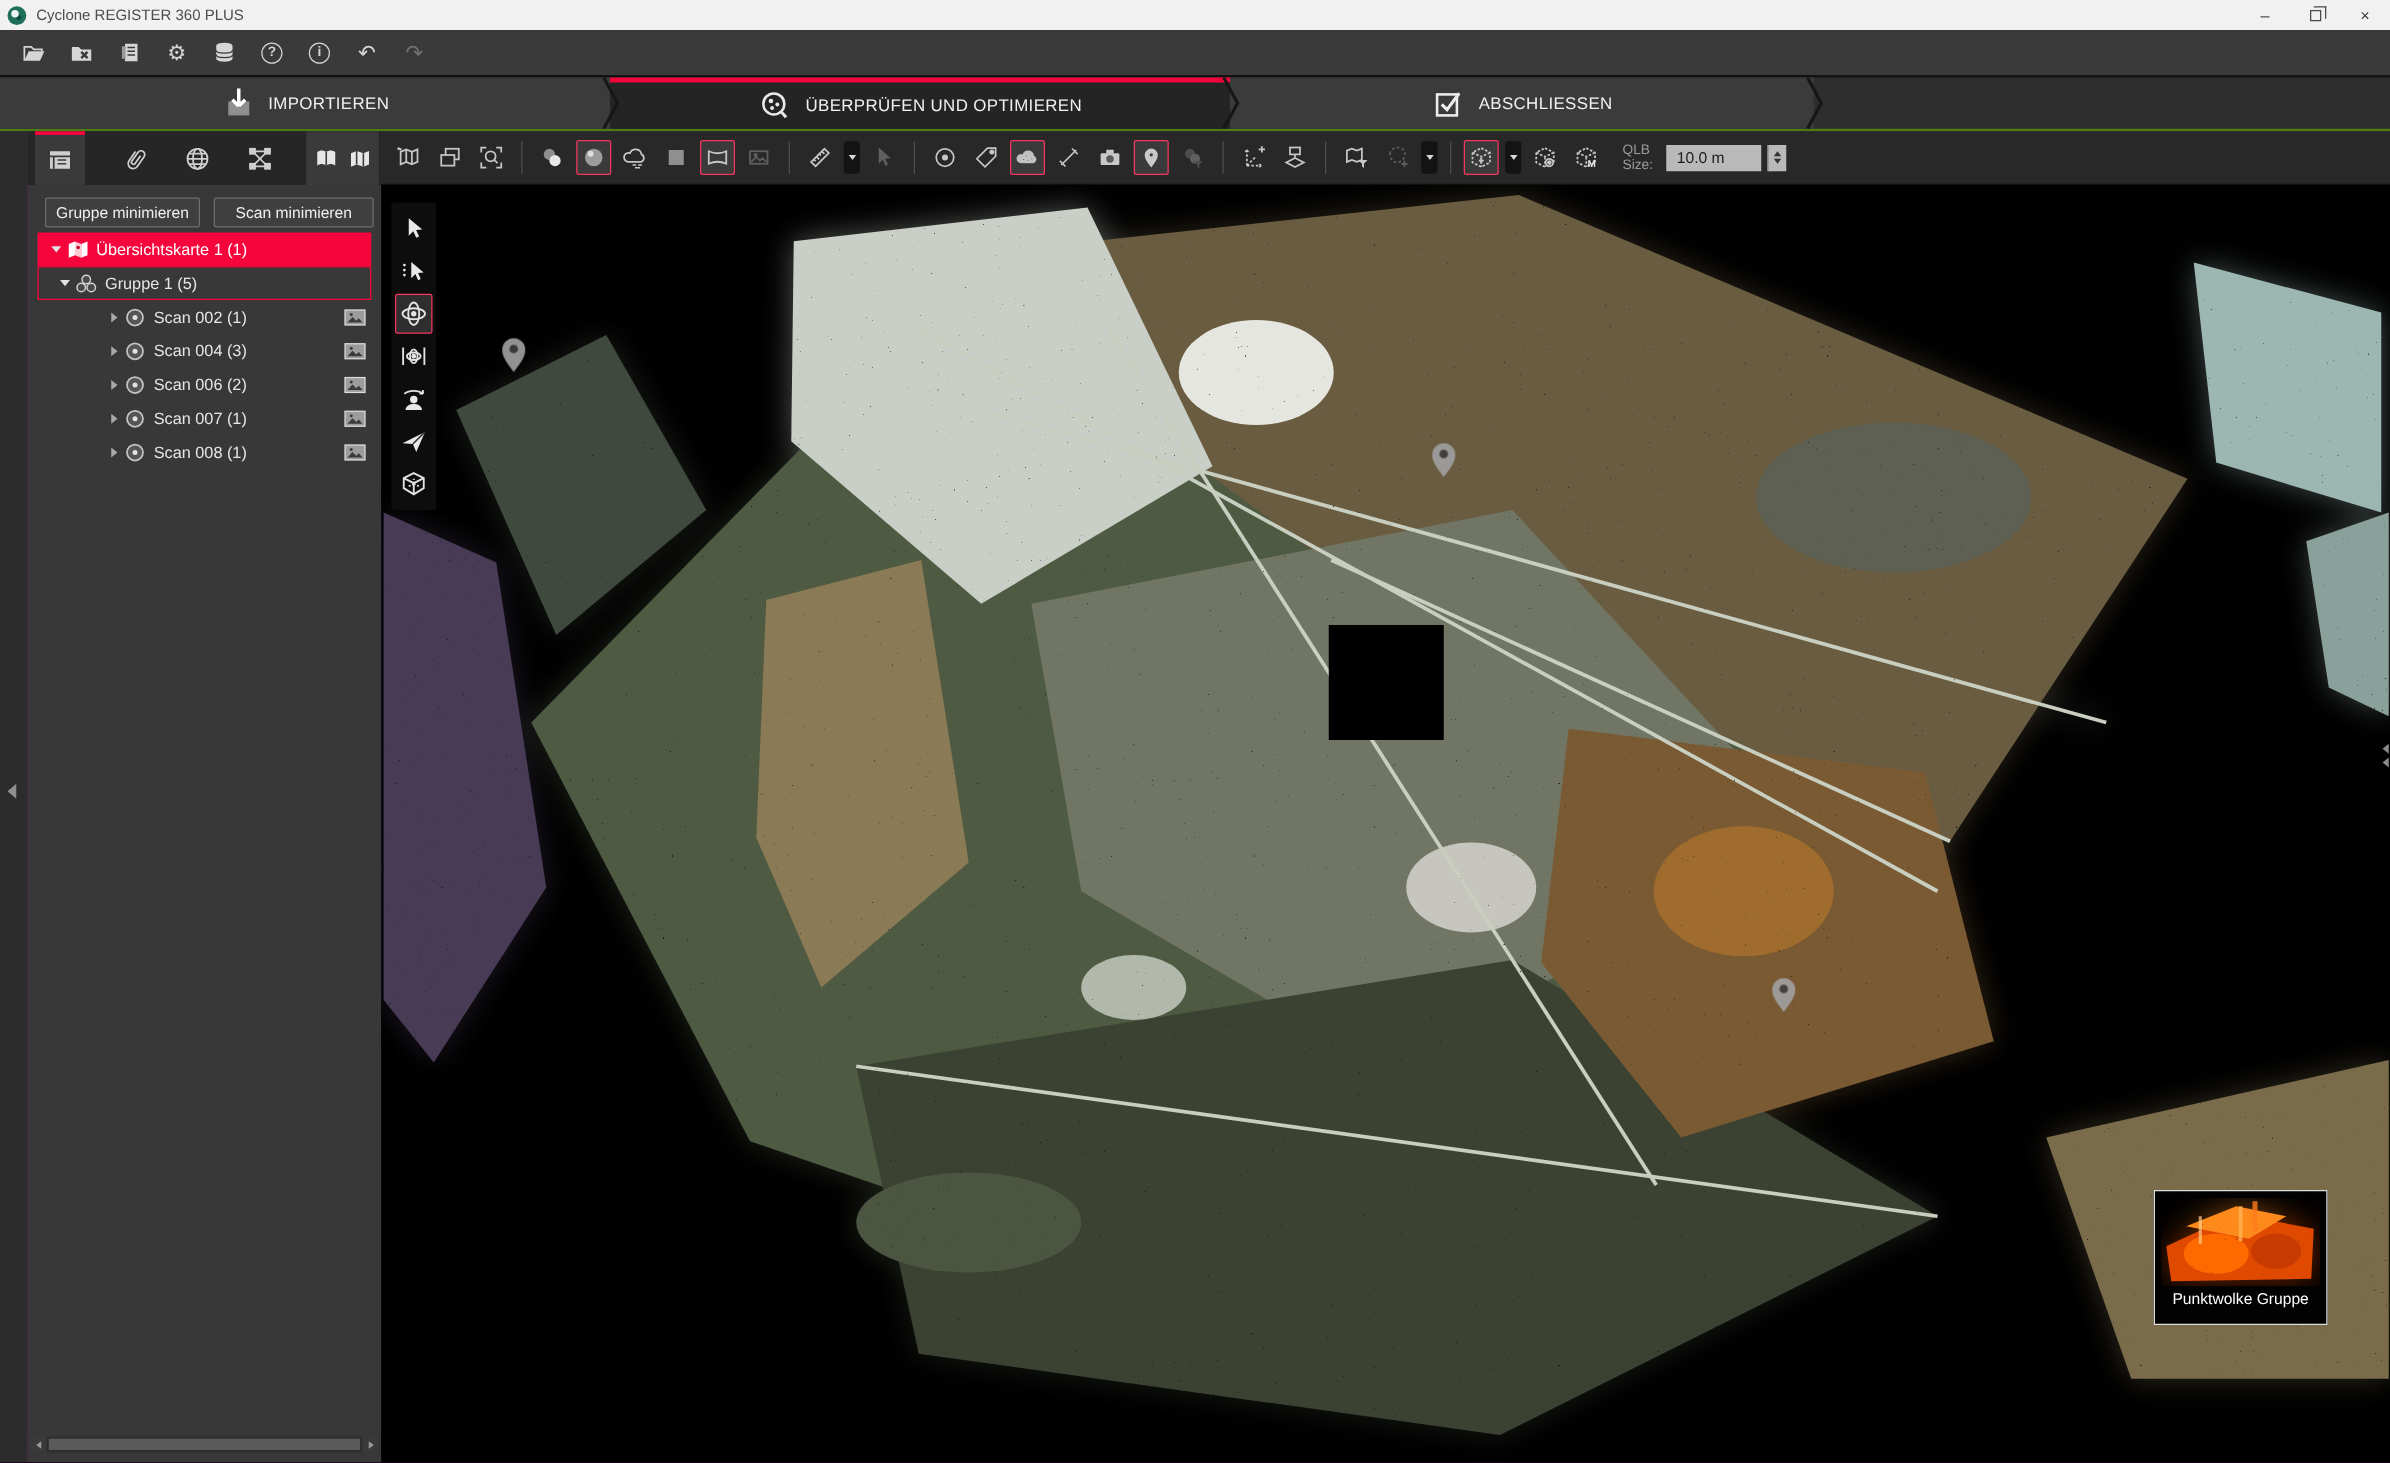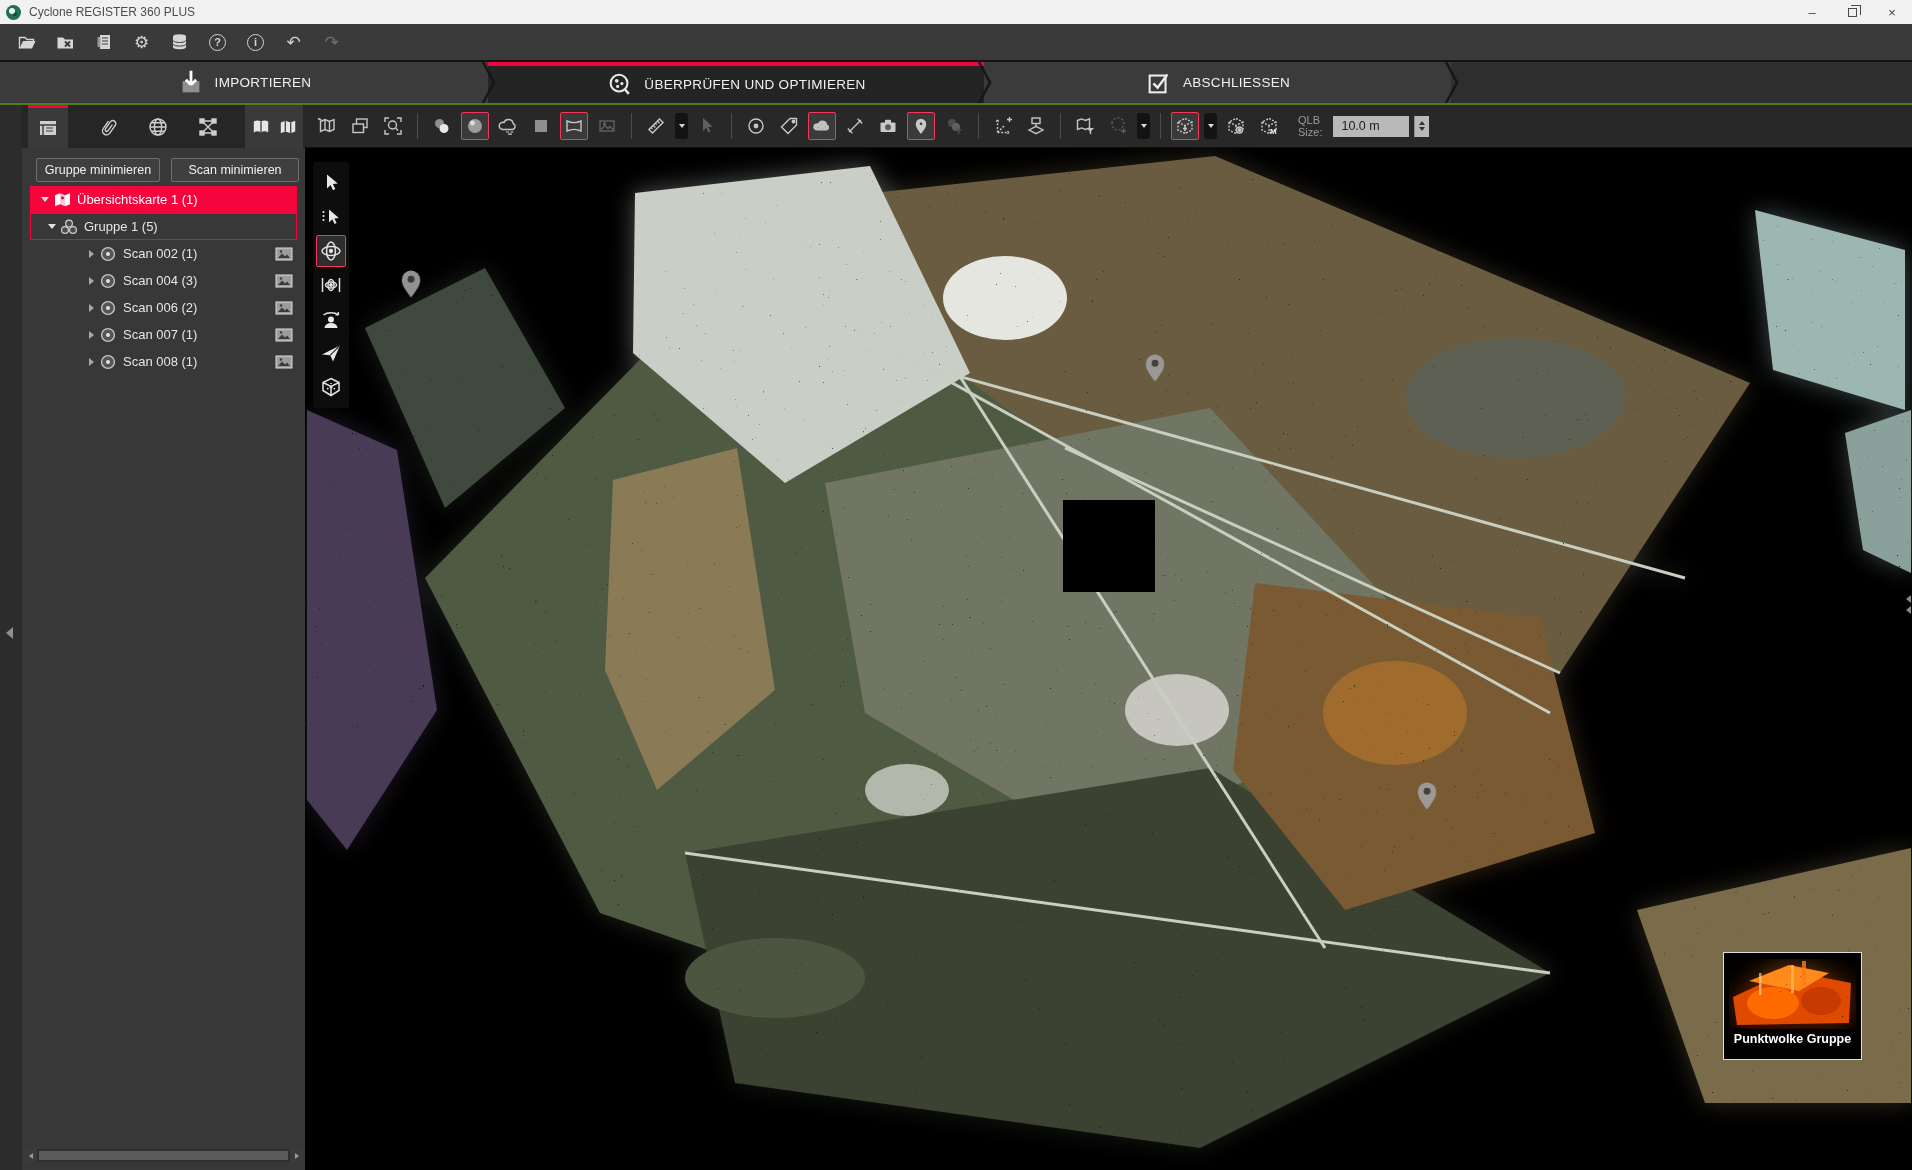--- a/index.html
+++ b/index.html
@@ -98,21 +98,21 @@
   .sp-dn{width:0;height:0;border-left:3.5px solid transparent;border-right:3.5px solid transparent;border-top:4px solid #333;}
 
   
   .viewport{position:absolute;left:0;top:43px;width:1607px;height:1022px;background:#000;}
   svg.pc{position:absolute;left:0;top:0;}
   .tools{position:absolute;left:8px;top:14px;width:36px;background:rgba(18,18,18,.74);border-radius:3px;
          padding:3px 0;}
   .tool{width:30px;height:32px;margin:2px auto;display:flex;align-items:center;justify-content:center;border-radius:2px;}
   .tool svg{stroke:#e2e2e2;fill:none;stroke-width:1.5;}
   .tool.active{border:1px solid #f5365f;background:#2e2e2e;}
-  .thumb{position:absolute;left:1418px;top:804px;width:139px;height:108px;border:1px solid #dedede;background:#020202;font-weight:bold;}
+  .thumb{position:absolute;left:1418px;top:804px;width:139px;height:108px;border:1px solid #dedede;background:#020202;}
   .thumb svg{display:block;margin:4px auto 0;}
   .thumb-label{text-align:center;color:#fff;font-size:12.5px;margin-top:3px;}
   .optimize{position:absolute;left:1366px;top:955px;width:219px;height:57px;background:#f1053c;border-radius:5px;
             display:flex;align-items:center;justify-content:center;gap:8px;color:#fff;font-size:19px;}
   .edge-arrows{position:absolute;right:1px;top:447px;display:flex;flex-direction:column;gap:3px;align-items:center;}
   .edge-arrows i{display:block;width:0;height:0;border-top:4px solid transparent;border-bottom:4px solid transparent;
                  border-right:5px solid #8a8a8a;}
 </style>
 </head>
 <body>

